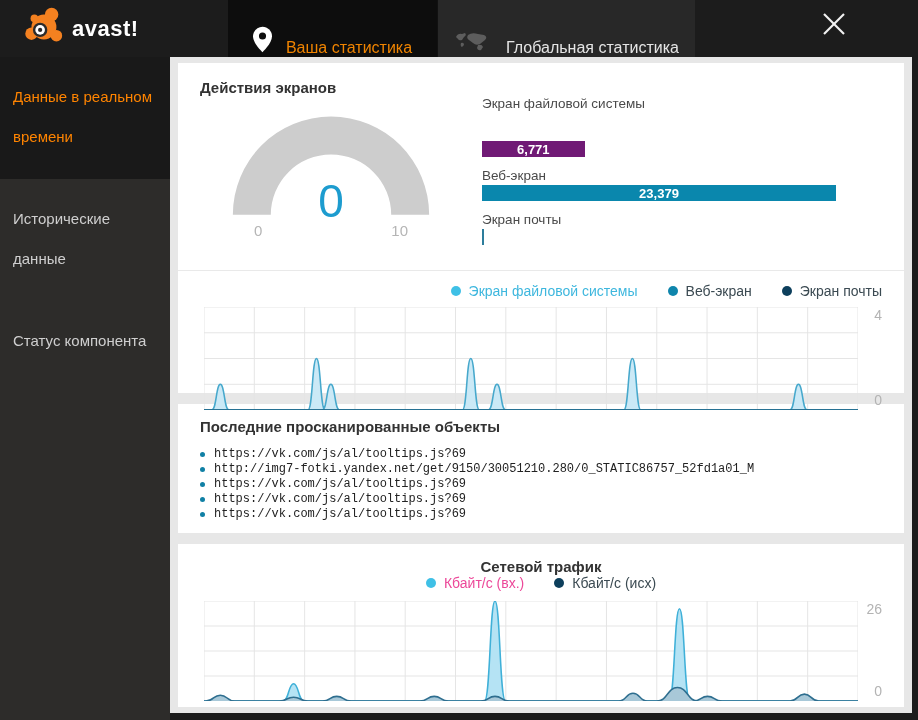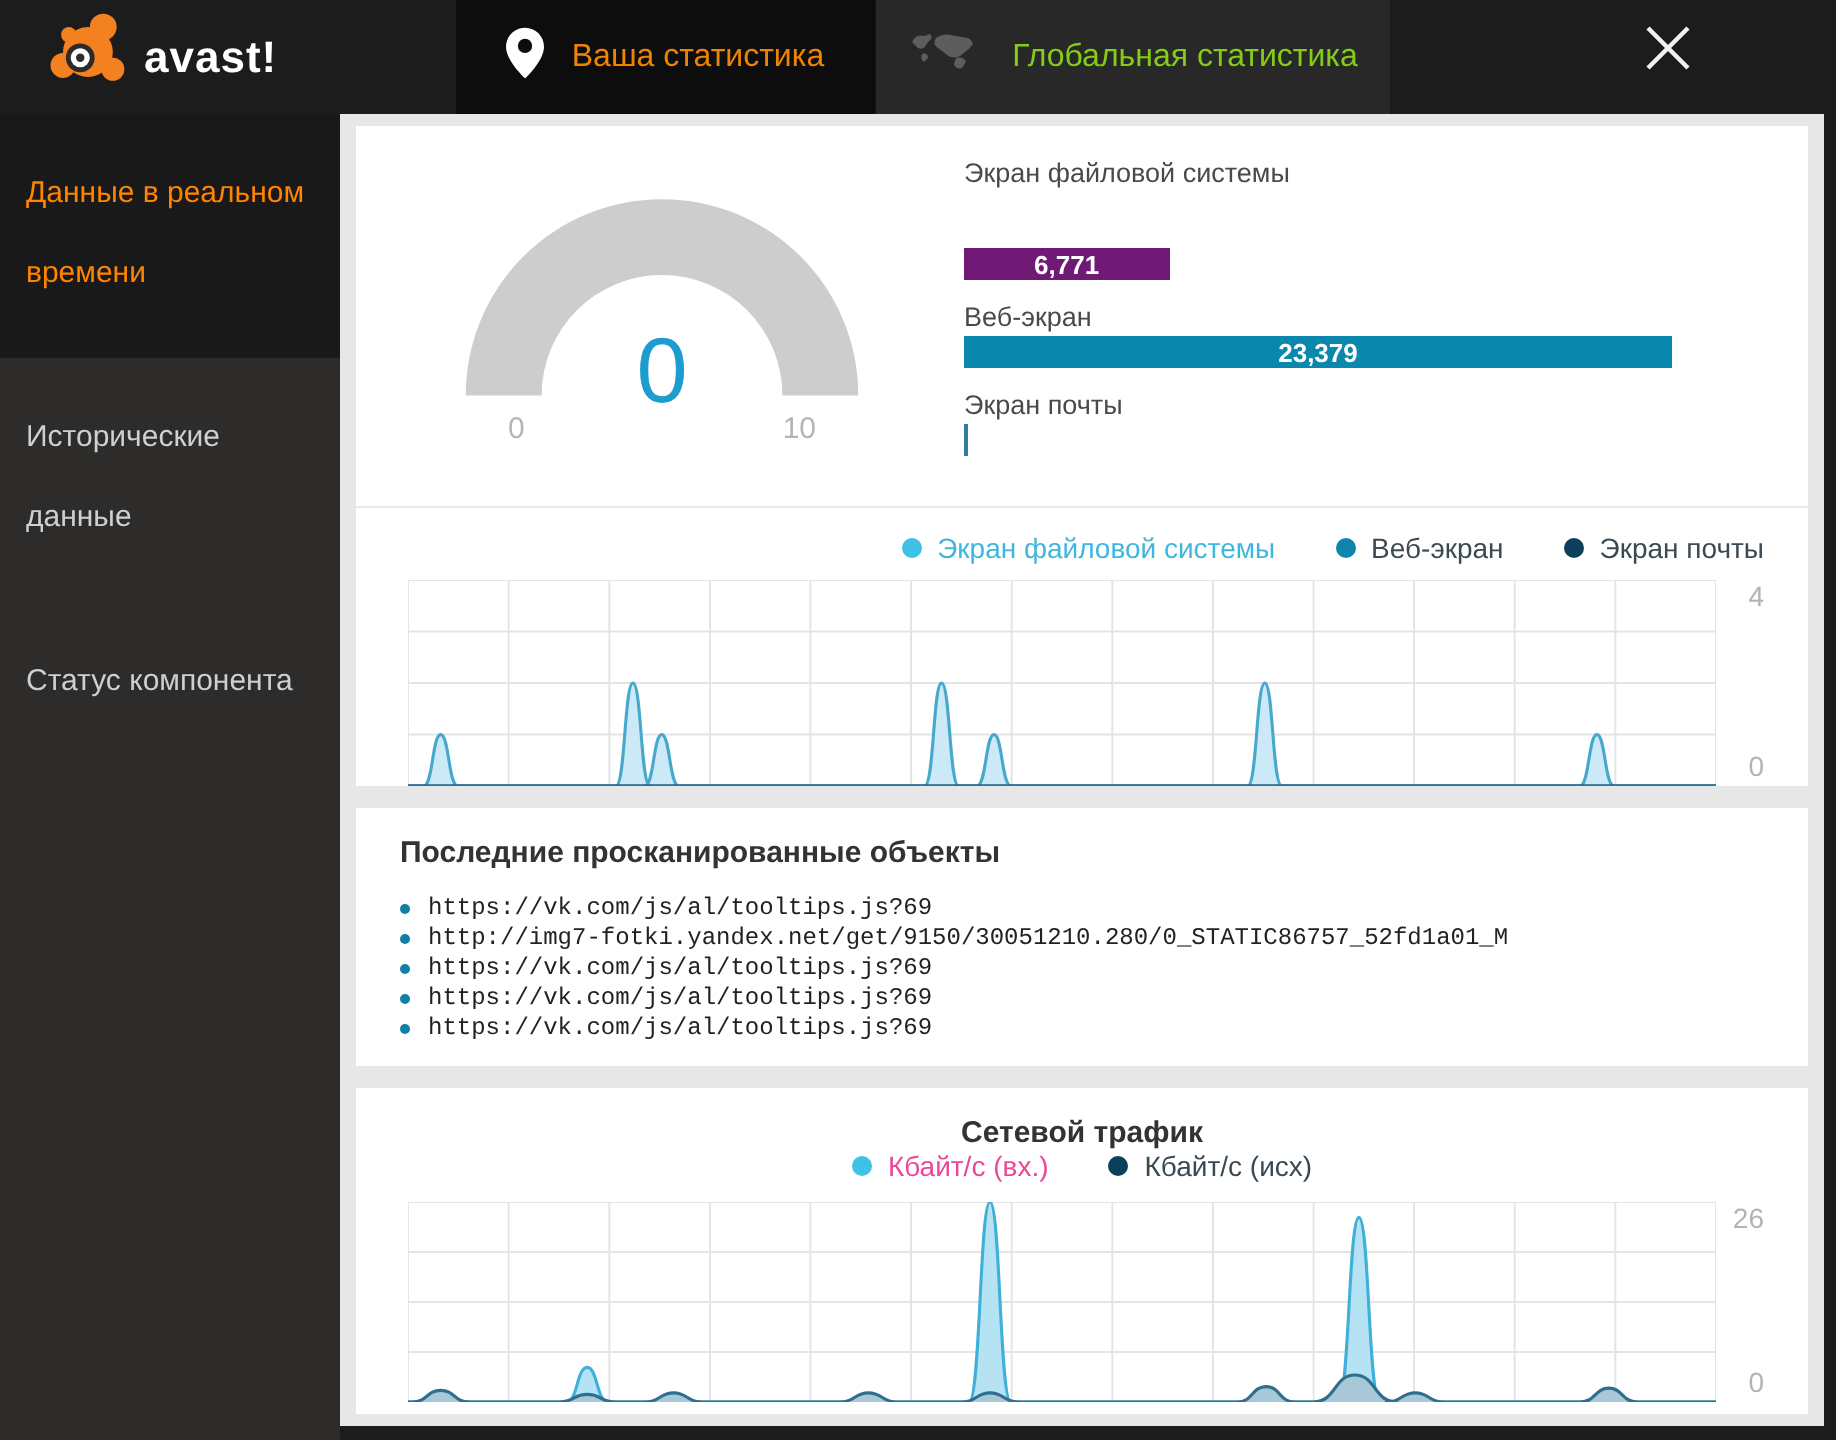--- a/index.html
+++ b/index.html
@@ -5,25 +5,25 @@
   * { margin:0; padding:0; box-sizing:border-box; }
   html,body { width:918px; height:720px; }
   body { font-family:"Liberation Sans", sans-serif; background:#1c1c1c; overflow:hidden; }
 
   .window { position:relative; width:918px; height:720px; background:#1c1c1c; }
 
   
   .topbar { position:absolute; top:0; left:0; width:862px; height:57px; background:#1c1c1c; display:flex; align-items:stretch; }
   .logo-area { width:228px; display:flex; align-items:center; padding-left:20px; }
   .logo-text { color:#fff; font-size:22px; font-weight:bold; margin-left:6px; letter-spacing:0.5px; }
-  .tab { display:flex; align-items:center; justify-content:center; gap:14px; cursor:pointer; }
+  .tab { display:flex; align-items:flex-end; justify-content:center; gap:14px; cursor:pointer; }
   .tab-your { width:209px; background:#0d0d0d; }
   .tab-your .tab-label { color:#f08400; font-size:16px; }
   .tab-global { width:258px; background:#282828; border-left:1px solid #111; }
-  .tab-global .tab-label { color:#84cc16; font-size:16px; }
+  .tab-global .tab-label { color:#e5e5e5; font-size:16px; }
   .close-btn { position:absolute; right:12px; top:8px; width:32px; height:32px; display:flex; align-items:center; justify-content:center; cursor:pointer; }
 
   
   .sidebar { position:absolute; top:57px; left:0; width:170px; height:663px; background:#2d2c2a; }
   .side-item { padding:20px 14px 22px 13px; font-size:15px; line-height:40px; color:#cfcfcf; cursor:pointer; }
   .side-item.active { background:#191919; color:#ff8400; }
 
   
   .content { position:absolute; top:57px; left:170px; width:742px; height:656px; background:#e7e7e7; padding:6px 8px 0 8px; overflow:hidden; }
   .card { background:#ffffff; margin-bottom:11px; }
@@ -116,20 +116,21 @@
 
   <div class="sidebar" id="sidebar">
       <div class="side-item active">Данные в реальном времени</div>
       <div class="side-item">Исторические данные</div>
       <div class="side-item">Статус компонента</div>
     </div>
 
   <div class="content">
 
     <div class="card card1">
+      <div class="card-title">Действия экранов</div>
       <div class="gauge-row">
         <div class="gauge-box">
           <div class="gauge-wrap">
             <svg width="210" height="106" viewBox="0 0 160 81">
               <path d="M 5 80 A 75 75 0 0 1 155 80 L 126 80 A 46 46 0 0 0 34 80 Z" fill="#cdcdcd"></path>
             </svg>
             <div class="gauge-value">0</div>
           </div>
           <div class="gauge-ticks">
             <span>0</span>

